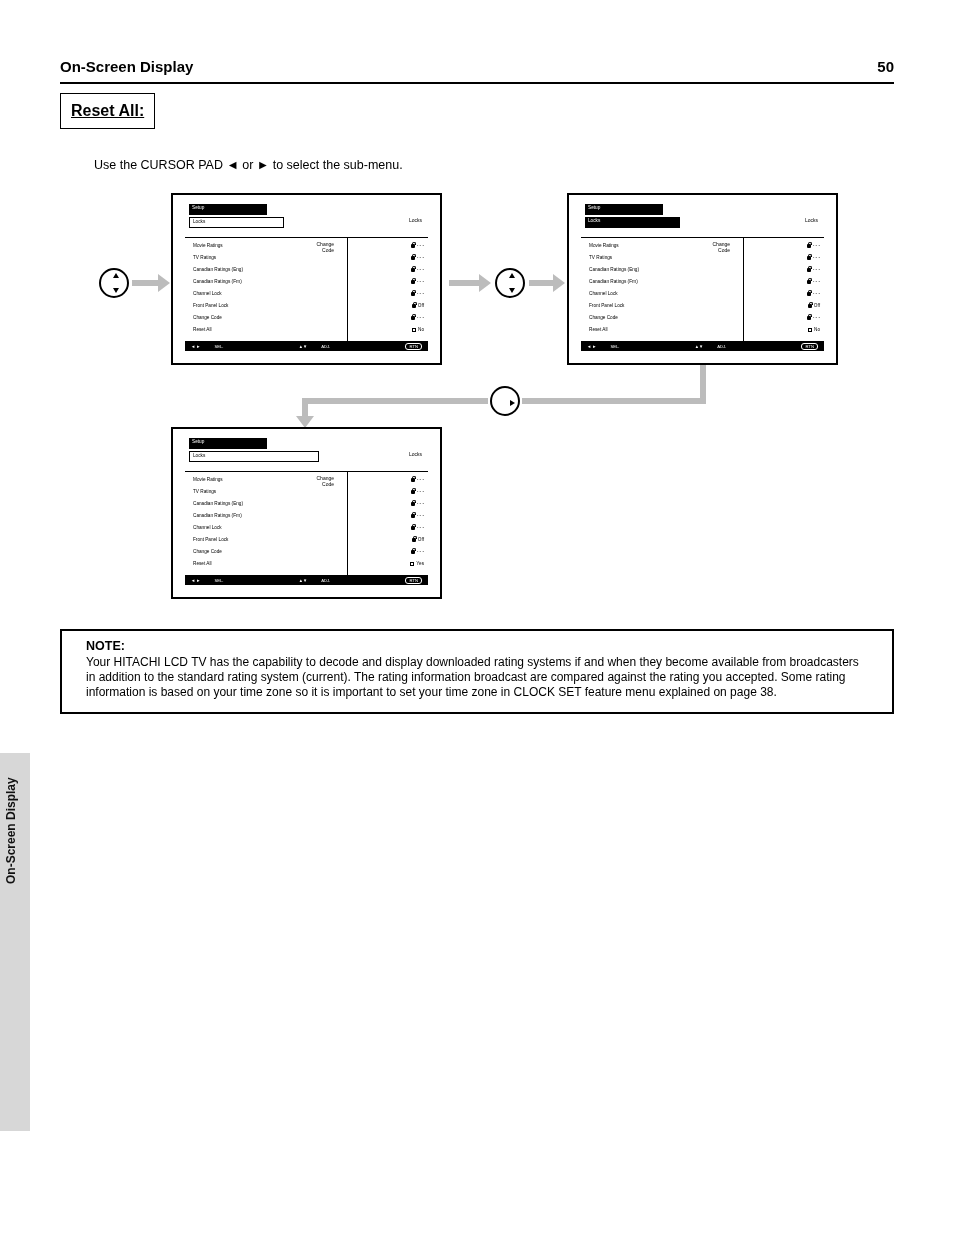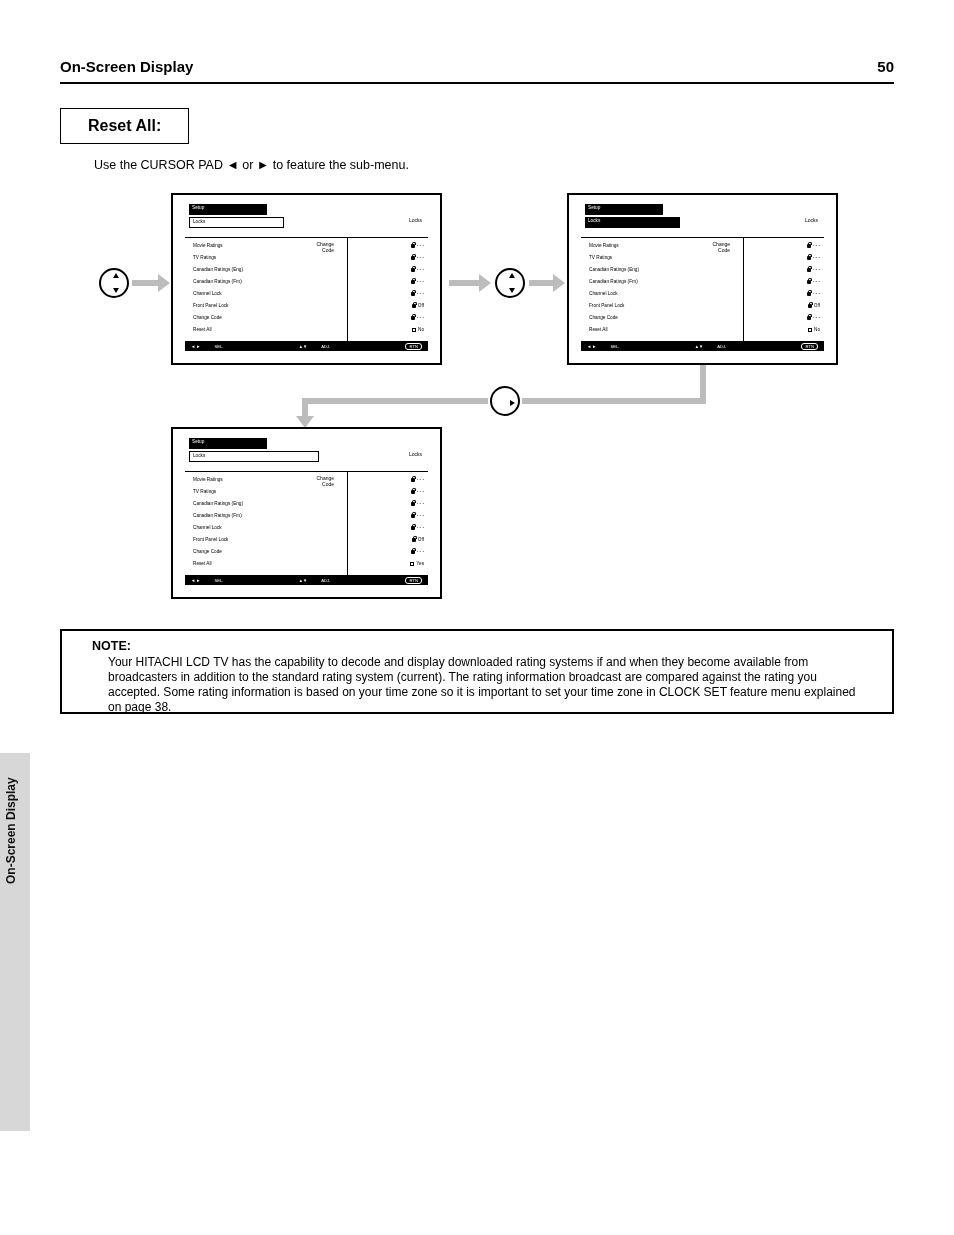--- a/index.html
+++ b/index.html
@@ -8,23 +8,23 @@
     height: 1235px;
     background: #fff;
     font-family: Arial, Helvetica, sans-serif;
     color: #000;
     position: relative;
   }
   .top-rule { position: absolute; left: 60px; top: 82px; width: 834px; height: 2px; background: #000; }
   .page-header-top { position: absolute; left: 60px; top: 58px; font-size: 15px; font-weight: bold; }
   .page-number-top { position: absolute; right: 60px; top: 58px; font-size: 15px; font-weight: bold; }
   .subsection-title {
-    position: absolute; left: 60px; top: 108px;
-    border: 1px solid #000; padding: 8px 27px;
-    font-size: 16px; font-weight: bold;
+    position: absolute; left: 60px; top: 93px;
+    border: 1px solid #000; padding: 8px 10px;
+    font-size: 16px; font-weight: bold; text-decoration: underline;
   }
   .lead-text { position: absolute; left: 94px; top: 158px; font-size: 12.5px; }
   
   .side-tab {
     position: absolute; left: 0; top: 753px; width: 30px; height: 378px;
     background: #d7d7d7;
   }
   .side-tab-text {
     position: absolute; left: 4px; top: 884px;
     transform: rotate(-90deg); transform-origin: left top;
@@ -87,34 +87,34 @@
   .osd-footer {
     position: absolute; left: 6px; right: 6px; height: 10px; background: #000;
     display: flex; align-items: center; color: #fff; font-size: 4.2px;
     padding: 0 6px; gap: 14px;
   }
   .osd-footer .spread { flex: 1; }
   .osd-footer .pill { border: 0.8px solid #fff; border-radius: 3px; padding: 0 3px; }
   
   .note-block {
     position: absolute; left: 60px; top: 629px; width: 834px; height: 85px;
-    border: 2px solid #000; padding: 8px 30px;
+    border: 2px solid #000; padding: 8px 24px;
   }
   .note-block .note-label { font-weight: bold; font-size: 12.5px; }
-  .note-block .note-body { font-size: 12px; margin-top: 2px; line-height: 1.25; margin-left: 16px; }
+  .note-block .note-body { font-size: 12px; margin-top: 2px; line-height: 1.25; }
 </style>
 </head>
 <body>
 
 <div class="page-header-top">On-Screen Display</div>
 <div class="page-number-top">50</div>
 <div class="top-rule"></div>
 
 <div class="subsection-title">Reset All:</div>
-<div class="lead-text">Use the CURSOR PAD ◄ or ► to feature the sub-menu.</div>
+<div class="lead-text">Use the CURSOR PAD ◄ or ► to select the sub-menu.</div>
 
 <div class="side-tab"></div>
 <div class="side-tab-text">On-Screen Display</div>
 
 <div class="dial" style="left:99px; top:268px;">
   <span class="tri tri-up"></span>
     <span class="tri tri-down"></span>
 </div>
 <div class="arrow-h" style="left:132px; top:280px; width:28px;"></div>
 

